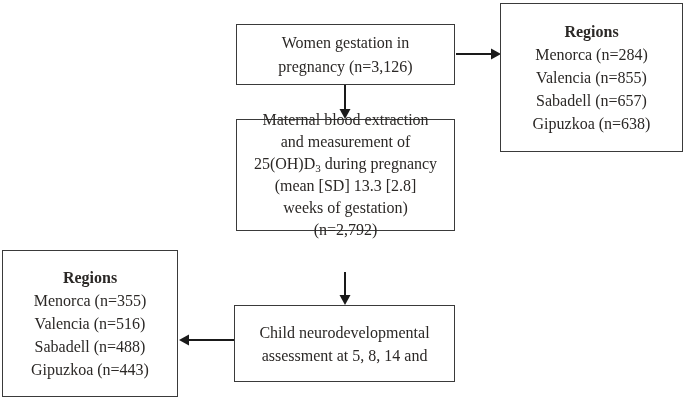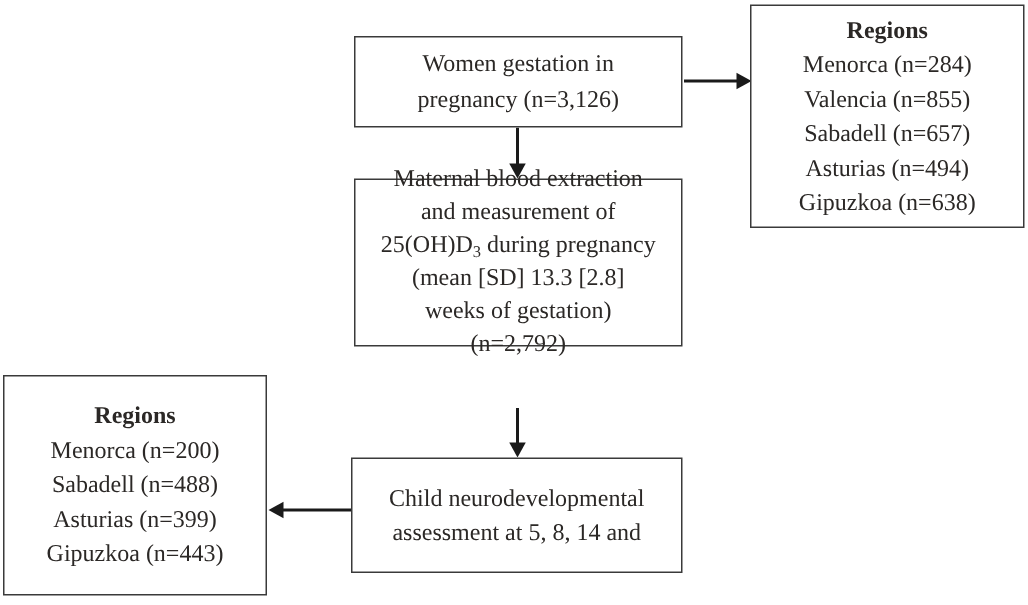--- a/index.html
+++ b/index.html
@@ -89,39 +89,38 @@
   <div class="box" id="box-recruited">
     <div class="line line-wide">Women gestation in</div>
     <div class="line line-wide">pregnancy (n=3,126)</div>
   </div>
 
   <div class="box" id="box-regions-top">
     <div class="regions-title">Regions</div>
     <div class="line line-mid">Menorca (n=284)</div>
     <div class="line line-mid">Valencia (n=855)</div>
     <div class="line line-mid">Sabadell (n=657)</div>
-    <div class="line line-mid">Asturias (n=494)</div>
     <div class="line line-mid">Gipuzkoa (n=638)</div>
   </div>
 
   <div class="box" id="box-blood">
     <div class="line">Maternal blood extraction</div>
     <div class="line">and measurement of</div>
     <div class="line"><span>25(OH)D</span><sub>3</sub><span> during pregnancy</span></div>
     <div class="line">(mean [SD] 13.3 [2.8]</div>
     <div class="line">weeks of gestation)</div>
     <div class="line">(n=2,792)</div>
   </div>
 
   <div class="box" id="box-assessment">
     <div class="line line-mid">Child neurodevelopmental</div>
     <div class="line line-mid">assessment at 5, 8, 14 and</div>
   </div>
 
   <div class="box" id="box-regions-bottom">
     <div class="regions-title">Regions</div>
-    <div class="line line-mid">Menorca (n=200)</div>
+    <div class="line line-mid">Menorca (n=355)</div>
+    <div class="line line-mid">Valencia (n=516)</div>
     <div class="line line-mid">Sabadell (n=488)</div>
-    <div class="line line-mid">Asturias (n=399)</div>
     <div class="line line-mid">Gipuzkoa (n=443)</div>
   </div>
 
 </div>
 
 </body></html>

